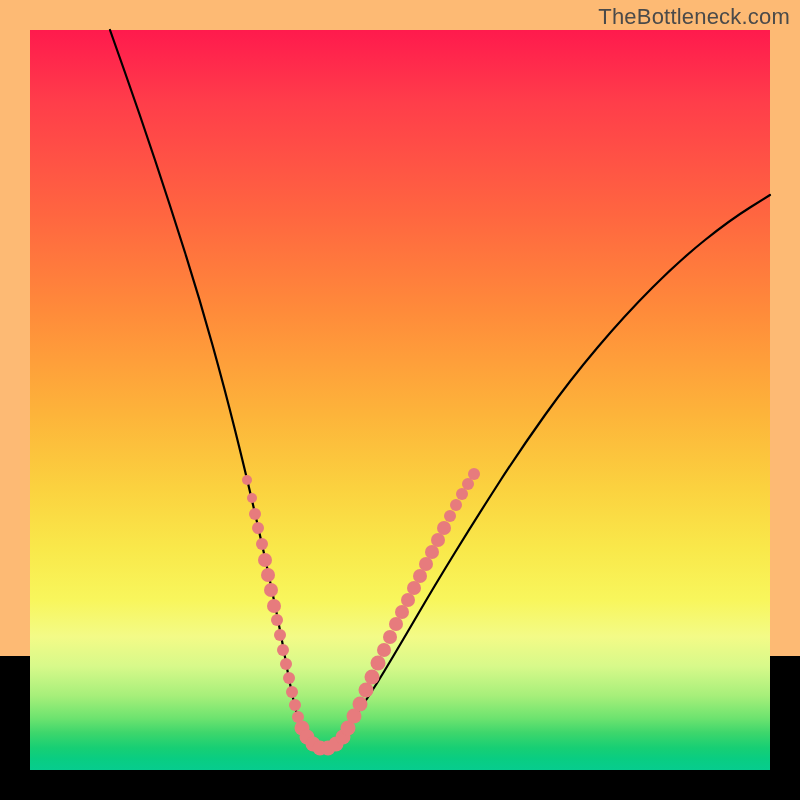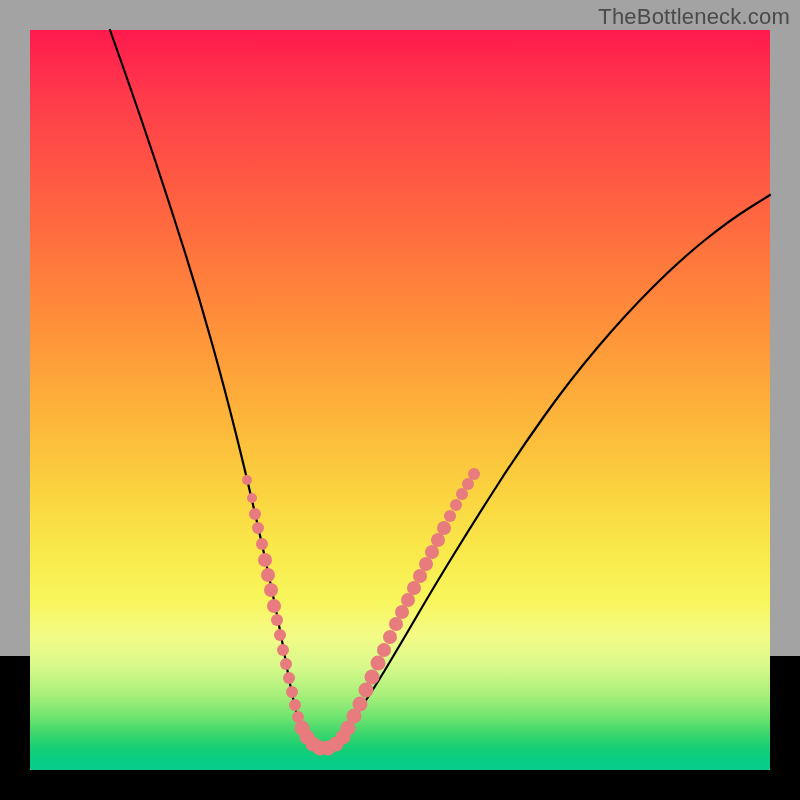--- a/index.html
+++ b/index.html
@@ -10,21 +10,21 @@
     overflow: hidden;
     background: #000;
     font-family: Arial, Helvetica, sans-serif;
   }
   .frame {
     position: absolute;
     left: 0;
     top: 0;
     width: 800px;
     height: 656px;
-    background: #a3a3a3;
+    background: #fdba74;
   }
   .plot {
     position: absolute;
     left: 30px;
     top: 30px;
     width: 740px;
     height: 740px;
     
     background: linear-gradient(
       to bottom,

